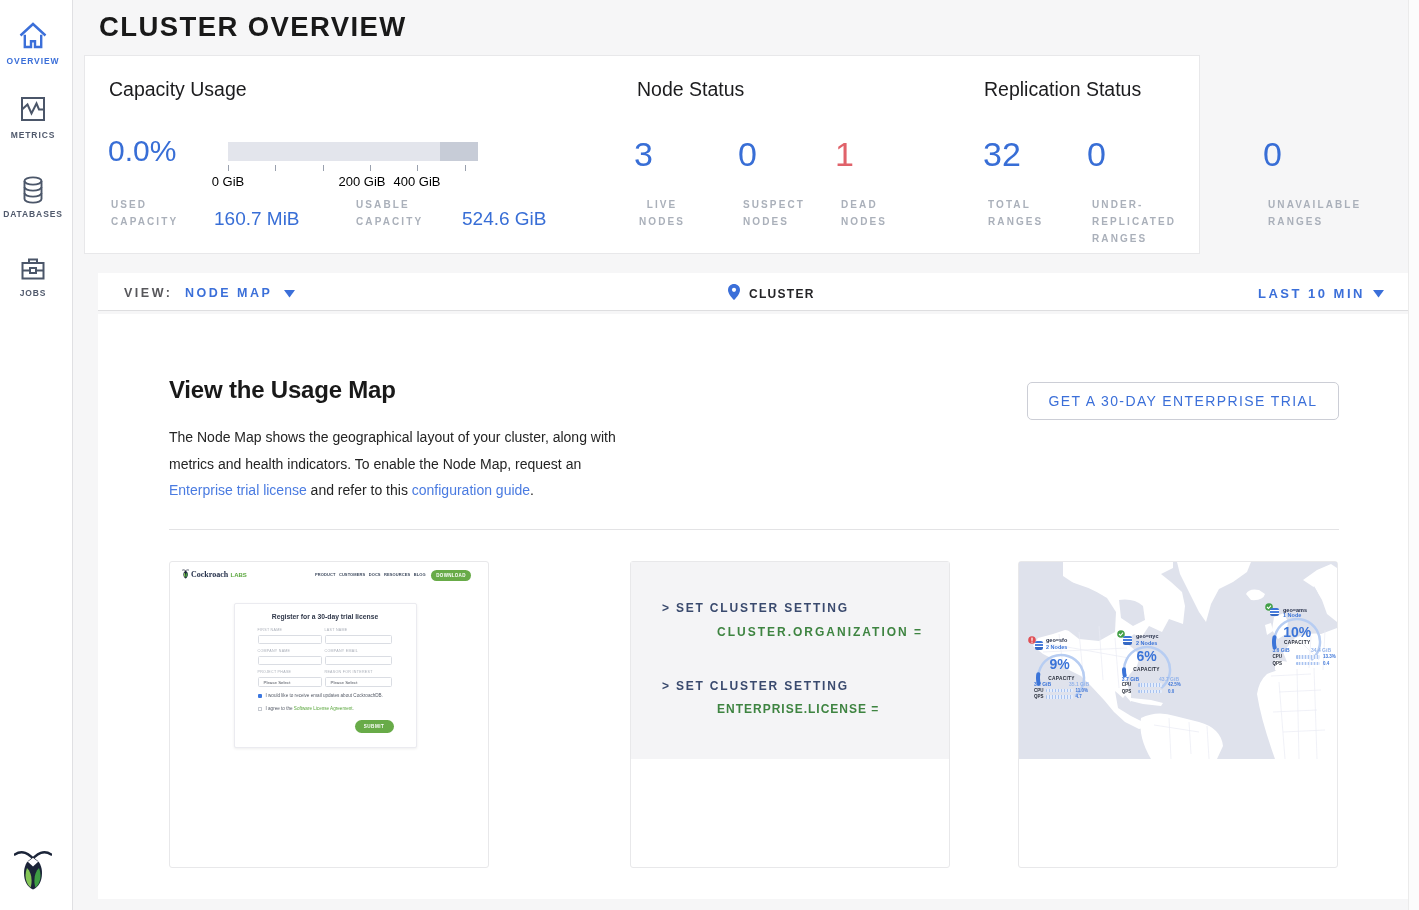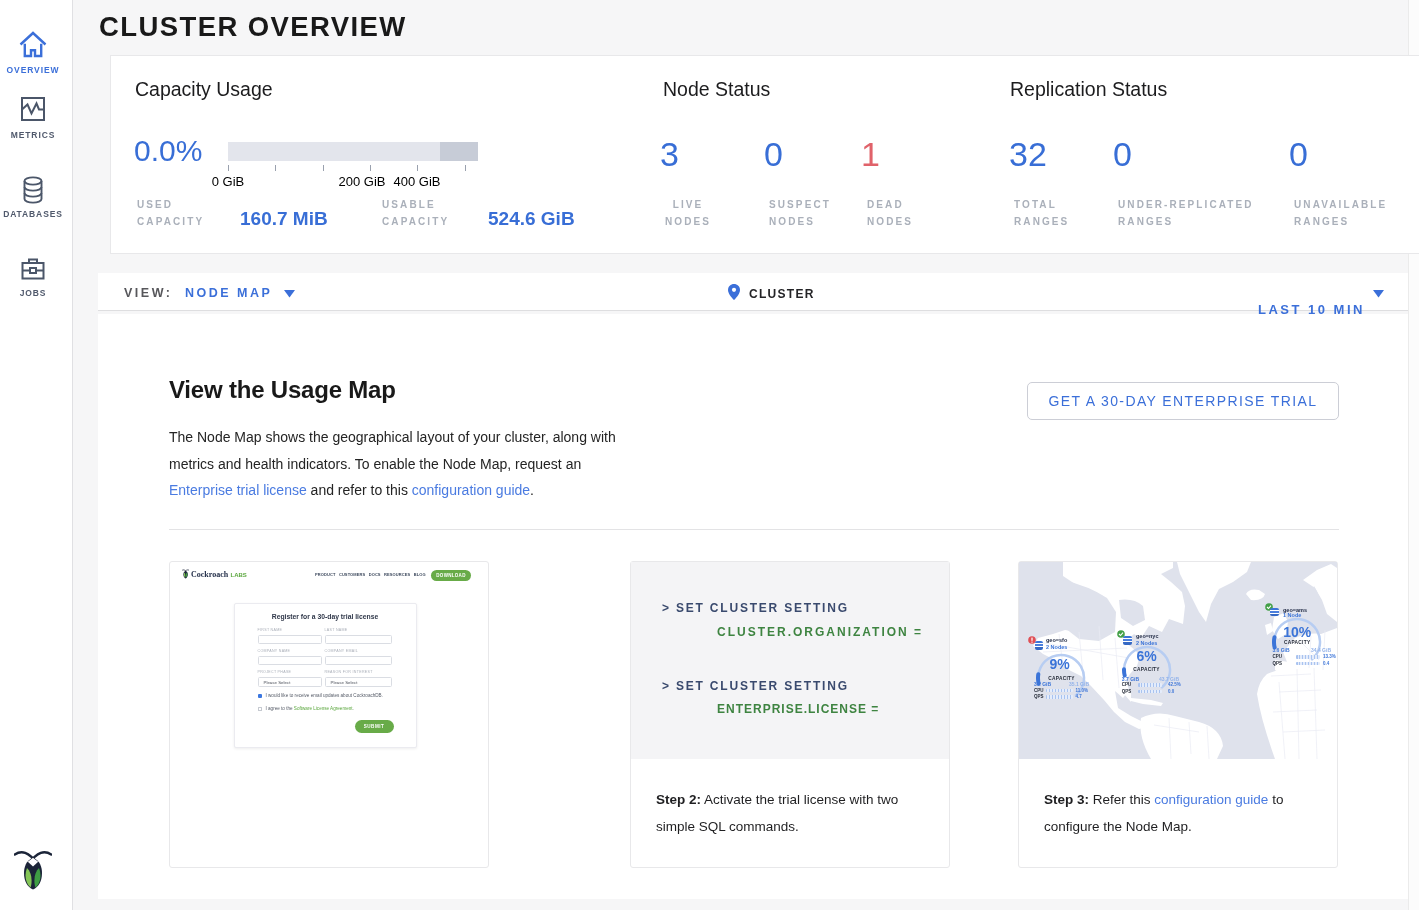--- a/index.html
+++ b/index.html
@@ -13,26 +13,26 @@
 .navlabel { font-size:8.5px; font-weight:bold; letter-spacing:0.9px; color:#50596c; }
 .navlabel.active { color:#3b6fd9; }
 
 
 #scrollstrip { position:absolute; right:0; top:0; width:11px; height:910px; background:#fcfcfc; border-left:1px solid #ebebeb; }
 
 
 #pagetitle { position:absolute; left:99px; top:11px; font-size:27.5px; font-weight:bold; letter-spacing:1.4px; color:#191919; }
 
 
-#summary { position:absolute; left:110px; top:55px; width:1310px; height:199px; background:#fff; border:1px solid #e8e8ea; }
+#summary { position:absolute; left:84px; top:55px; width:1116px; height:199px; background:#fff; border:1px solid #e8e8ea; }
 .sechead { position:absolute; font-size:19.5px; color:#1c1c1e; }
 .bignum { position:absolute; font-size:34px; color:#386ed6; }
 .bignum.red { color:#e0626a; }
 .smlabel { position:absolute; font-size:10px; font-weight:bold; letter-spacing:2.1px; color:#aab0ba; line-height:17px; }
-.blueval { position:absolute; font-size:19px; color:#386ed6;font-weight:bold; }
+.blueval { position:absolute; font-size:19px; color:#386ed6; }
 
 
 #capbar { position:absolute; left:228px; top:142px; width:250px; height:19px; background:#e3e5ec; }
 #capbar .dark { position:absolute; right:0; top:0; width:38px; height:19px; background:#c7ccd7; }
 .tick { position:absolute; top:165px; width:1px; height:6px; background:#9aa1ae; }
 .ticklabel { position:absolute; top:173.5px; font-size:13px; color:#000000; width:60px; text-align:center; }
 
 
 #viewbar { position:absolute; left:98px; top:273px; width:1310px; height:38px; background:#fff; border-bottom:1px solid #dedee0; }
 .vb { font-weight:bold; letter-spacing:2.5px; font-size:12.5px; }
@@ -71,21 +71,21 @@
 
 #code { position:absolute; left:0; top:0; width:318px; height:197px; background:#f4f4f6; font-weight:bold; font-size:12px; letter-spacing:1.8px; }
 .codenavy { color:#3a4a6e; }
 .codegreen { color:#3e8441; }
 </style>
 </head>
 <body>
 
 <div id="sidebar">
 
-  <div class="navitem" style="top:30px;">
+  <div class="navitem" style="top:21px;">
     <svg width="30" height="28" viewBox="0 0 30 28" style="display:block;margin:0 auto;">
       <path d="M2.5 14.5 L15 3 L27.5 14.5" fill="none" stroke="#3b6fd9" stroke-width="2.4"></path>
       <path d="M6.8 13.8 V26 H13 V20.2 H17 V26 H23.2 V13.8" fill="none" stroke="#3b6fd9" stroke-width="2.4"></path>
     </svg>
     <div class="navlabel active" style="margin-top:7px;">OVERVIEW</div>
   </div>
 
   <div class="navitem" style="top:97px;">
     <svg width="24" height="24" viewBox="0 0 24 24" style="display:block;margin:0 auto;">
       <rect x="1" y="1" width="22" height="22" fill="none" stroke="#4b5669" stroke-width="2"></rect>
@@ -172,21 +172,21 @@
   <span class="vb abs" style="left:26px; top:13px; color:#57575b;">VIEW:</span>
   <span class="vb abs" style="left:87px; top:13px; color:#3b6fd9;">NODE MAP</span>
   <svg class="abs" style="left:186px; top:17px;" width="11" height="8" viewBox="0 0 11 8">
       <path d="M0 0 H11 L5.5 7.5 Z" fill="#3b6fd9"></path>
     </svg>
   <svg class="abs" style="left:630px; top:11px;" width="12" height="16" viewBox="0 0 12 16">
       <path d="M6 0 C2.7 0 0 2.6 0 5.9 C0 10.3 6 16 6 16 C6 16 12 10.3 12 5.9 C12 2.6 9.3 0 6 0 Z" fill="#3b6fd9"></path>
       <circle cx="6" cy="5.8" r="2.1" fill="#fff"></circle>
     </svg>
   <span class="abs" style="left:651px; top:14px; font-size:12px; letter-spacing:1.3px; color:#242427; font-weight:bold;">CLUSTER</span>
-  <span class="vb abs" style="left:1160px; top:13px; color:#3b6fd9; font-size:13px;margin-top:16px;">LAST 10 MIN</span>
+  <span class="vb abs" style="left:1160px; top:13px; color:#3b6fd9; font-size:13px;">LAST 10 MIN</span>
   <svg class="abs" style="left:1275px; top:17px;" width="11" height="8" viewBox="0 0 11 8">
       <path d="M0 0 H11 L5.5 7.5 Z" fill="#3b6fd9"></path>
     </svg>
 </div>
 
 <div id="mainpanel"></div>
 <div id="h2title">View the Usage Map</div>
 <div id="paratext">The Node Map shows the geographical layout of your cluster, along with metrics and health indicators. To enable the Node Map, request an <a class="blue">Enterprise trial license</a> and refer to this <a class="blue">configuration guide</a>.</div>
 <div id="trialbtn">GET A 30-DAY ENTERPRISE TRIAL</div>
 <div id="divider"></div>
@@ -236,21 +236,20 @@
   </div>
 </div>
 
 <div class="card" id="card2">
   <div id="code">
     <div class="codenavy" style="position:absolute; left:31px; top:39px;">&gt; SET CLUSTER SETTING</div>
     <div class="codegreen" style="position:absolute; left:86px; top:63px; letter-spacing:2.0px;">CLUSTER.ORGANIZATION =</div>
     <div class="codenavy" style="position:absolute; left:31px; top:117px;">&gt; SET CLUSTER SETTING</div>
     <div class="codegreen" style="position:absolute; left:86px; top:140px; letter-spacing:1.0px;">ENTERPRISE.LICENSE =</div>
   </div>
-  <div class="steptext"><b>Step 2:</b> Activate the trial license with two simple SQL commands.</div>
 </div>
 
 <div class="card" id="card3">
   <div style="position:absolute; left:0; top:0; width:318px; height:197px; overflow:hidden;">
     <svg width="318" height="197" viewBox="0 0 318 197">
       <rect x="0" y="0" width="318" height="197" fill="#dfe2ec"></rect>
       <g fill="#ffffff">
 
         <path d="M44,0 L154,0 L154,6 L142,12 L152,20 L163,30 L166,44 L164,62 L150,57 L143,70 L130,64 L122,76 L115,72 L106,80 L116,88 L121,94 L118,104 L111,112 L107,118 L110,128 L104,136 L96,129 L99,146 L112,154 L124,160 L128,165 L120,167 L106,160 L95,150 L85,138 L72,124 L62,114 L50,108 L36,98 L24,92 L14,84 L19,76 L34,72 L46,68 L58,70 L72,68 L82,60 L86,48 L84,34 L70,28 L56,22 L44,14 Z"></path>
 
@@ -354,14 +353,13 @@
       <div class="gibl" style="left:253.4px; top:85.4px;">3.6 GiB</div>
       <div class="gibr" style="left:280px; top:85.4px; width:32px;">34.4 GiB</div>
       <div class="mlbl" style="left:253.4px; top:92.2px;">CPU</div>
       <div class="mbar" style="left:277.1px; top:93.2px; width:24px;"></div>
       <div class="mval" style="left:304px; top:92.2px;">13.3%</div>
       <div class="mlbl" style="left:253.4px; top:98.7px;">QPS</div>
       <div class="mbar" style="left:277.1px; top:99.7px; width:24px;"></div>
       <div class="mval" style="left:304px; top:98.7px;">0.4</div>
     </div>
   </div>
-  <div class="steptext"><b>Step 3:</b> Refer this <a class="blue">configuration guide</a> to configure the Node Map.</div>
 </div>
 
 </body></html>

